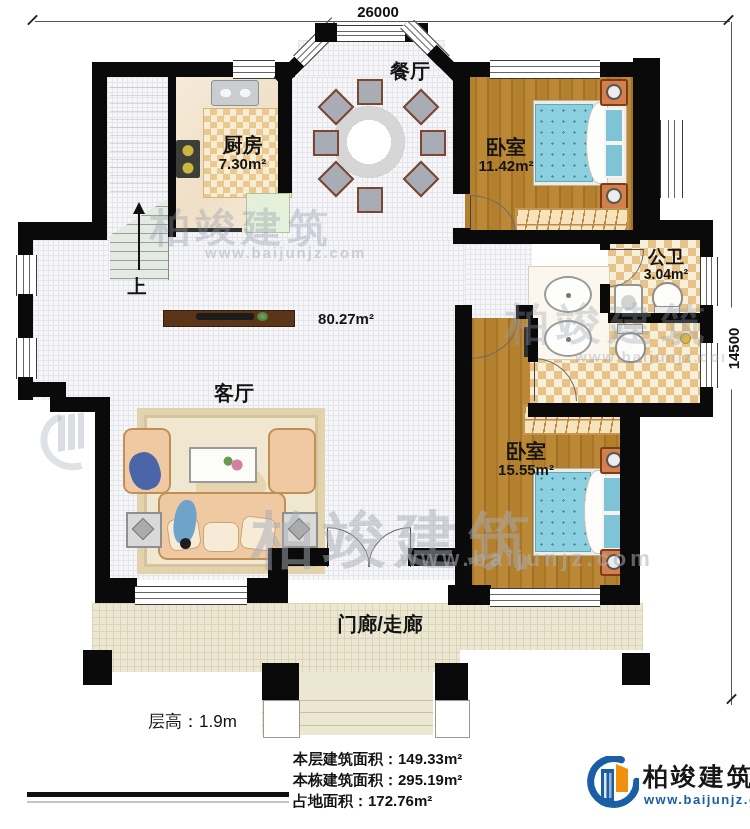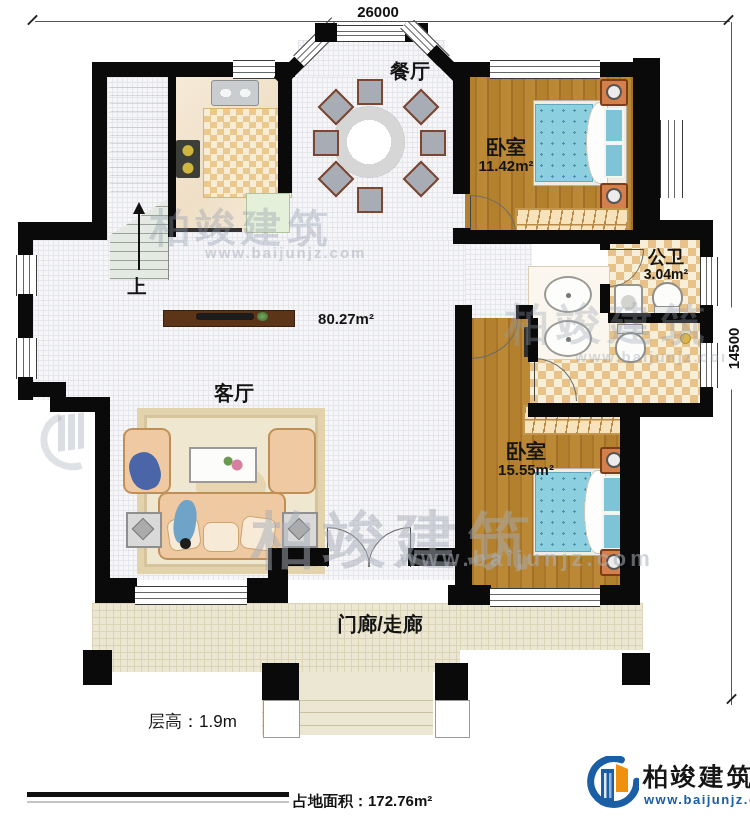--- a/index.html
+++ b/index.html
@@ -243,20 +243,24 @@
 
   <div class="wm" style="left:150px;top:200px;font-size:40px;letter-spacing:6px;color:rgba(145,155,170,.38);">柏竣建筑</div>
   <div class="wm" style="left:205px;top:244px;font-size:15px;letter-spacing:2px;color:rgba(150,160,175,.42);">www.baijunjz.com</div>
   <div class="wm" style="left:505px;top:295px;font-size:44px;letter-spacing:8px;color:rgba(150,158,172,.34);">柏竣建筑</div>
   <div class="wm" style="left:575px;top:348px;font-size:15px;letter-spacing:2px;color:rgba(150,158,172,.36);">www.baijunjz.com</div>
   <div class="wm" style="left:252px;top:498px;font-size:62px;letter-spacing:10px;color:rgba(165,172,182,.5);">柏竣建筑</div>
   <div class="wm" style="left:400px;top:546px;font-size:22px;letter-spacing:4px;color:rgba(170,176,186,.55);">www.baijunjz.com</div>
   <div class="abs" style="left:40px;top:412px;width:48px;height:44px;border:7px solid rgba(150,158,170,.3);border-radius:50%;border-top-color:transparent;border-right-color:transparent;transform:rotate(25deg);"></div>
   <div class="abs" style="left:58px;top:414px;width:26px;height:36px;background:repeating-linear-gradient(90deg,rgba(150,158,170,.35) 0 7px,transparent 7px 10px);transform:skewY(-8deg);"></div>
 
+  <div class="rlbl" style="left:195px;top:134px;width:95px;font-size:20px;">
+    <div>厨房</div>
+    <div class="area" style="font-size:15px;">7.30m²</div>
+  </div>
   <div class="rlbl" style="left:378px;top:60px;width:64px;font-size:20px;">餐厅</div>
   <div class="rlbl" style="left:468px;top:136px;width:76px;font-size:20px;">
     <div>卧室</div>
     <div class="area" style="font-size:15px;">11.42m²</div>
   </div>
   <div class="rlbl" style="left:636px;top:247px;width:60px;font-size:18px;">
     <div>公卫</div>
     <div class="area" style="font-size:14px;">3.04m²</div>
   </div>
   <div class="rlbl" style="left:486px;top:440px;width:80px;font-size:20px;">
@@ -272,20 +276,22 @@
   <div class="tick" style="left:26px;top:19px;transform:rotate(-45deg);"></div>
   <div class="tick" style="left:722px;top:19px;transform:rotate(-45deg);"></div>
   <div class="dimtxt" style="left:337px;top:3px;width:76px;">26000</div>
   <div class="dimline" style="left:731px;top:22px;width:1px;height:683px;"></div>
   <div class="tick" style="left:725px;top:698px;transform:rotate(-45deg);"></div>
   <div class="dimtxt" style="left:692px;top:340px;width:76px;transform:rotate(-90deg);">14500</div>
 
   <div class="abs" style="left:148px;top:710px;font-size:17px;color:#111;">层高：1.9m</div>
   <div class="underline1" style="left:27px;top:792px;width:262px;height:5px;"></div>
   <div class="underline2" style="left:27px;top:801px;width:262px;height:2px;"></div>
+  <div class="areaTxt" style="left:293px;top:750px;">本层建筑面积：149.33m²</div>
+  <div class="areaTxt" style="left:293px;top:771px;">本栋建筑面积：295.19m²</div>
   <div class="areaTxt" style="left:293px;top:792px;">占地面积：172.76m²</div>
 
   <div class="abs" style="left:585px;top:754px;width:160px;height:66px;">
     <svg width="54" height="60" viewBox="0 0 54 60" style="position:absolute;left:0;top:2px;">
       <path d="M44 8 A 23 23 0 1 0 52 33" fill="none" stroke="#1a5ea6" stroke-width="7" stroke-linecap="round" transform="rotate(-18 27 30)"></path>
       <rect x="16" y="13" width="13" height="33" fill="#1a5ea6"></rect>
       <rect x="19" y="17" width="2.5" height="25" fill="#ffffff" opacity="0.85"></rect>
       <rect x="24" y="17" width="2.5" height="25" fill="#ffffff" opacity="0.55"></rect>
       <polygon points="31,8 43,13 43,36 31,36" fill="#f0900f"></polygon>
     </svg>

